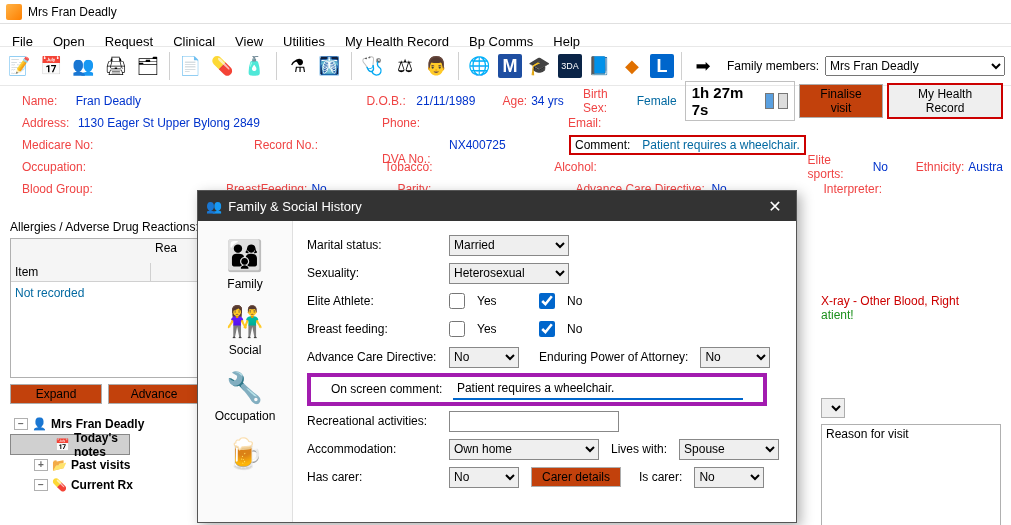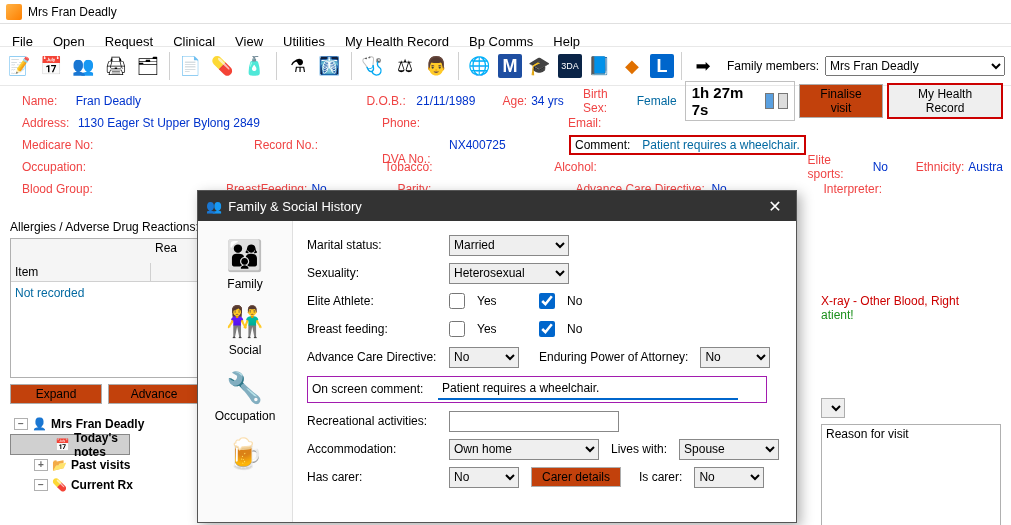--- a/index.html
+++ b/index.html
@@ -46,21 +46,21 @@
   .modal-side { width: 95px; background: #fafafa; border-right: 1px solid #e0e0e0; display: flex; flex-direction: column; align-items: center; padding-top: 8px; gap: 0px; }
   .side-item { width: 80px; text-align: center; font-size: 12px; padding: 4px 0; }
   .side-icon { width: 44px; height: 44px; margin: 0 auto; display: flex; align-items: center; justify-content: center; font-size: 30px; }
   .modal-form { flex: 1; padding: 10px 14px; }
   .form-row { display: flex; align-items: center; height: 28px; gap: 12px; }
   .form-lbl { width: 130px; }
   .sel { width: 120px; height: 21px; font-size: 12px; border: 1px solid #888; }
   .sel-sm { width: 70px; height: 21px; font-size: 12px; border: 1px solid #888; }
   .chk { width: 16px; height: 16px; accent-color: #0066cc; }
   .txt { height: 21px; border: 1px solid #888; font-size: 12px; padding: 0 4px; }
-  .comment-input-wrap { border: 1px solid #a21caf; padding: 2px 4px; display: flex; align-items: center; gap: 6px; width: 460px; }
+  .comment-input-wrap { border: 4px solid #a21caf; padding: 2px 20px; display: flex; align-items: center; gap: 6px; width: 460px; }
   .comment-input { width: 300px; height: 21px; border: none; border-bottom: 2px solid #0066cc; font-size: 12px; padding: 0 4px; }
   .timer-btn { width:10px; height:16px; background:#5aa0e0; border:1px solid #777; }
 </style>
 </head>
 <body>
 
 <div class="titlebar">
   <div class="titlebar-icon"></div>
   <span>Mrs Fran Deadly</span>
 </div>

